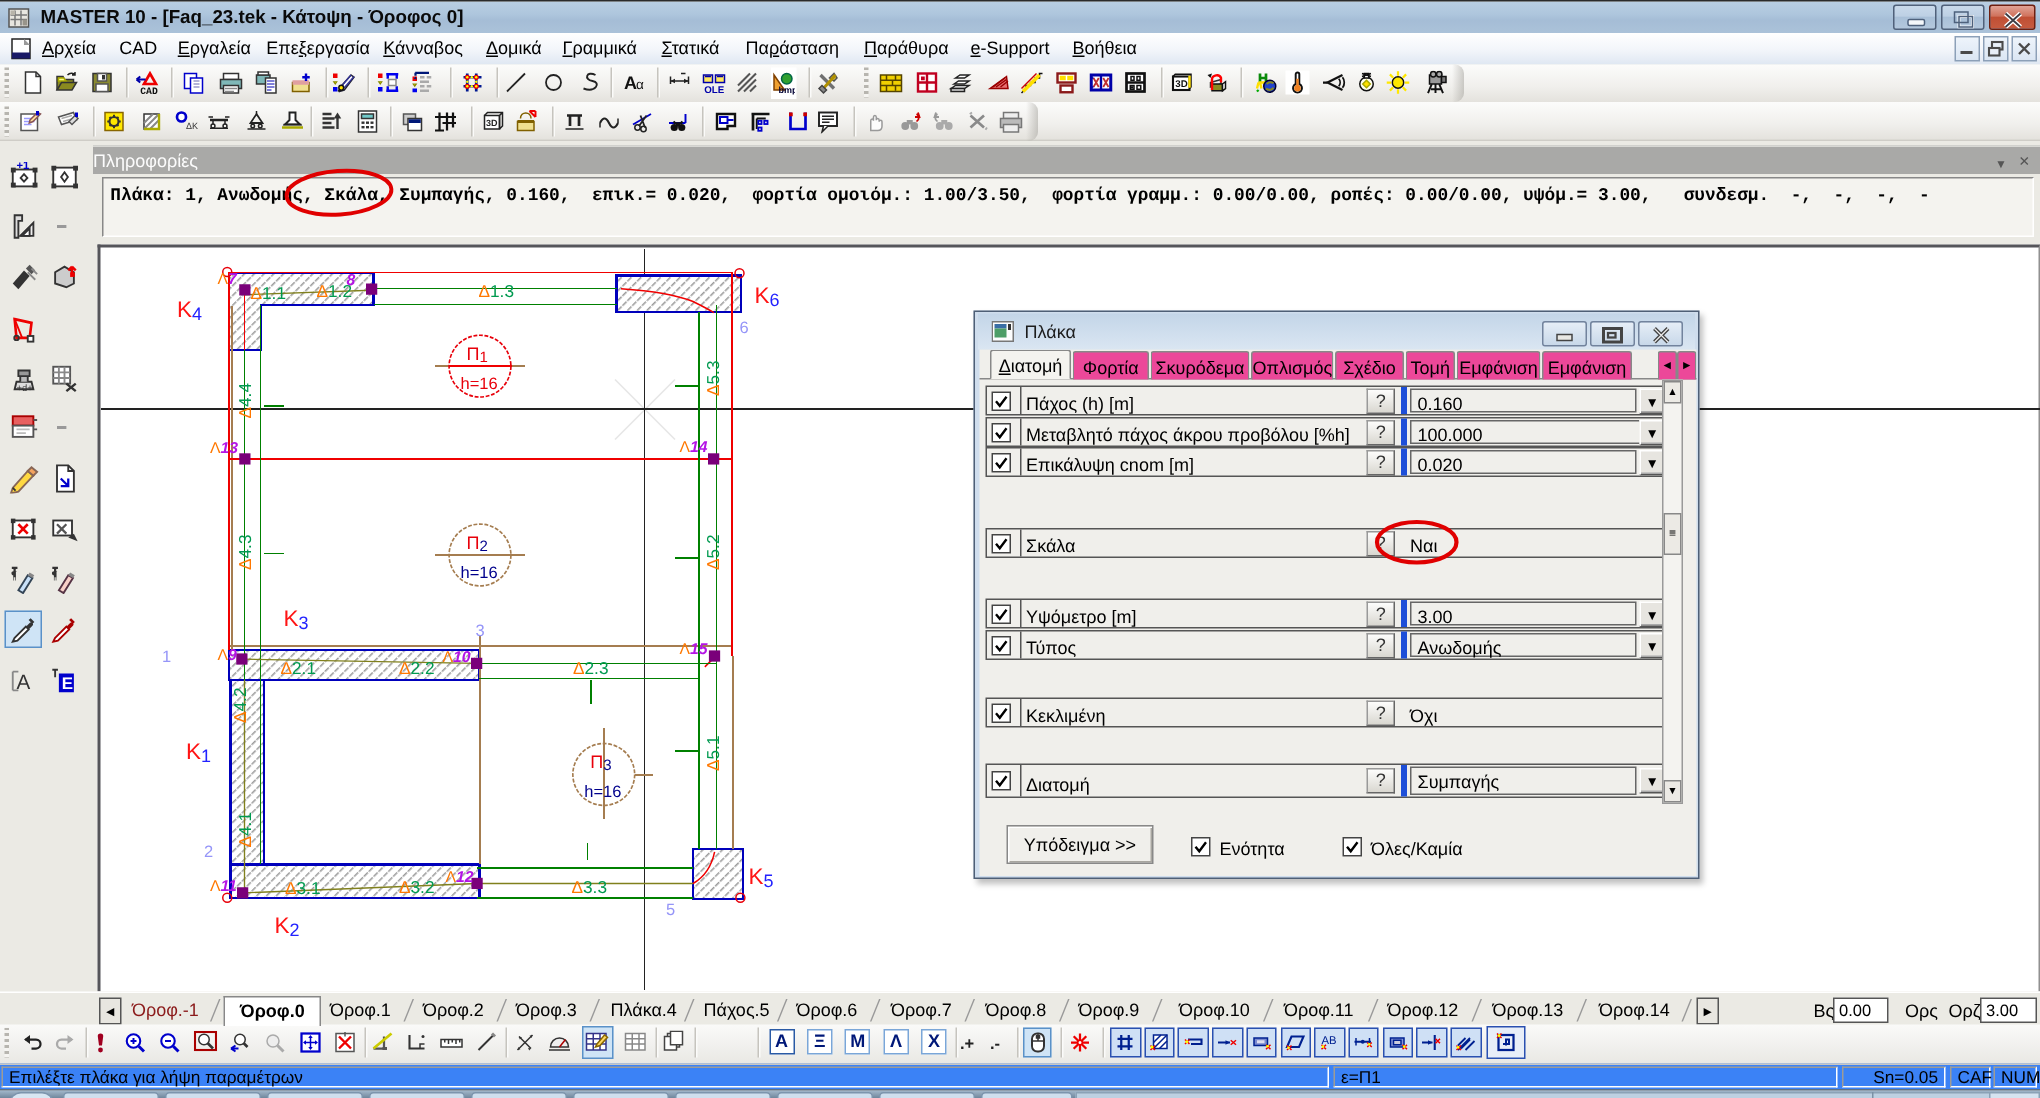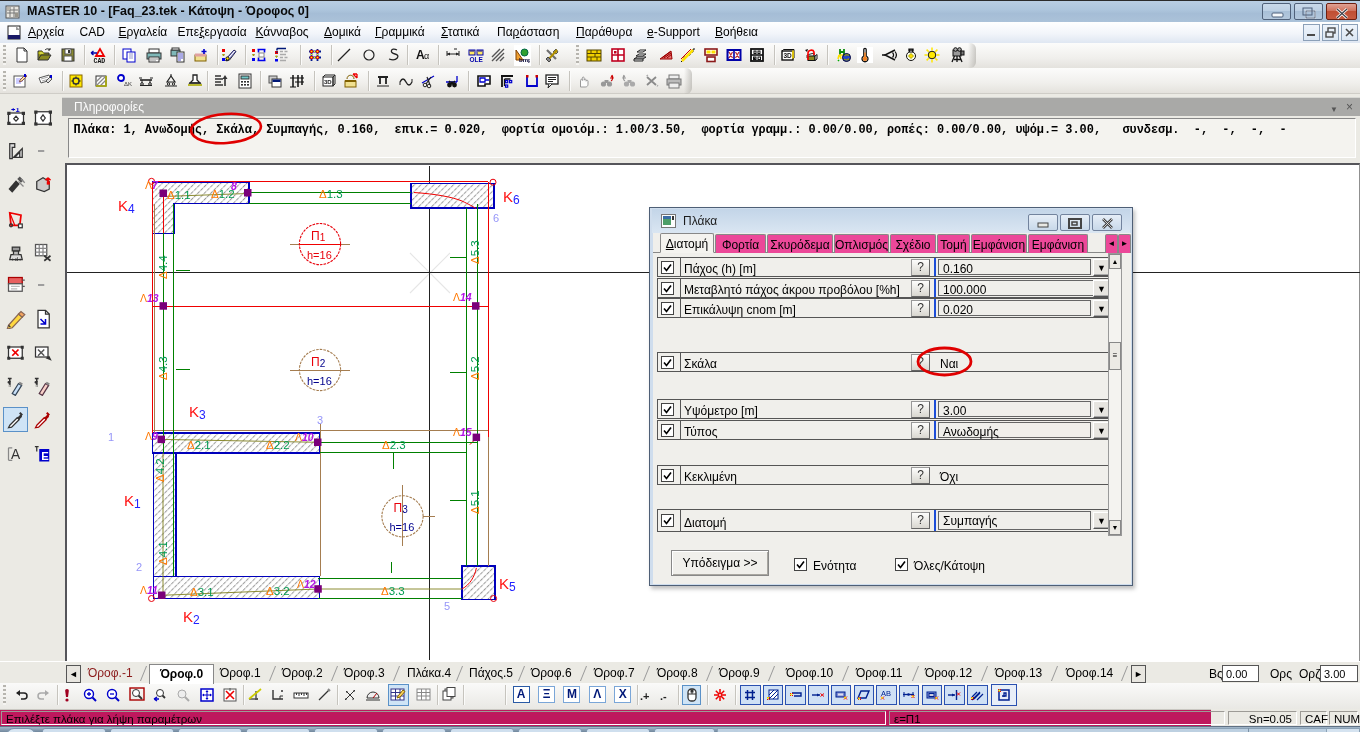--- a/index.html
+++ b/index.html
@@ -18,50 +18,50 @@
 .mbtn{top:2px;width:17px;height:17px;border:1px solid #8ca0b8;background:linear-gradient(180deg,#eef4fb,#dbe6f3);color:#555;font-size:10px;text-align:center;line-height:15px}
 
 .tbar{background:linear-gradient(180deg,#fcfcfb 0%,#f0efec 60%,#e4e2dd 100%)}
 #tb1{left:0;top:43px;width:1360px;height:25px}
 #tb2{left:0;top:68px;width:1360px;height:26px;border-bottom:1px solid #cfcdc7}
 .tsep{position:absolute;width:2px;height:20px;border-left:1px solid #c6c4be;border-right:1px solid #fbfbfa}
 .tgrip{position:absolute;width:3px;height:20px;background:repeating-linear-gradient(180deg,#b7b5af 0 2px,#f5f4f1 2px 4px)}
 
 #mid{left:0;top:94px;width:1360px;height:567px;background:#ebeae4}
 #infop{left:62px;top:1px;width:1298px;height:67px}
-#infoth{position:absolute;left:0;top:2px;width:1298px;height:19px;background:#a9a9a7;color:#fcfcfc;font-size:12px;line-height:19px;padding-left:12px;border-top:1px solid #d8d8d4}
+#infoth{position:absolute;left:0;top:2px;width:1298px;height:19px;background:#a9a9a7;color:#fcfcfc;font-size:12px;line-height:19px;padding-left:0;border-top:1px solid #d8d8d4}
 #infobox{position:absolute;left:6px;top:23px;width:1288px;height:40px;background:#f4f3ef;border-top:1px solid #888;border-left:1px solid #888;border-bottom:1px solid #fff;border-right:1px solid #fff}
 #infotx{position:absolute;left:4.5px;top:3.5px;font-family:"Liberation Mono",monospace;font-size:11.9px;font-weight:bold;color:#000;white-space:pre}
 #draw{left:65px;top:69px;width:1295px;height:498px;background:#fff;border-left:2px solid #55555a;border-top:2px solid #55555a;border-right:1px solid #909090}
 
 #tabbar{left:0;top:661px;width:1360px;height:22px;background:#ebeae4;border-top:1px solid #fff;font-size:12px}
 .tab{position:absolute;top:2px;height:20px;line-height:19px;color:#000}
 #tabbar .act{background:#fff;border:1px solid #888;border-bottom:none;font-weight:bold;z-index:2}
 .tsl{position:absolute;top:4px;width:8px;height:15px;border-left:1px solid #999;transform:skewX(-22deg)}
 .tarr{position:absolute;top:3px;width:15px;height:18px;background:#e8e6e0;border:1px solid #555;text-align:center;line-height:16px;font-size:9px;color:#000}
 .tfield{position:absolute;top:3px;height:17px;background:#fff;border:1px solid #555;font-size:11px;padding:2px 0 0 3px}
 .tlab{position:absolute;top:5px;font-size:12px}
 
 #tb3{left:0;top:683px;width:1360px;height:26px;background:linear-gradient(180deg,#fafaf9,#e9e8e4)}
 
-#status{left:0;top:709px;width:1211px;height:17px;background:#be185d;border-top:1px solid #c9c7c1;font-size:11.5px}
+#status{left:0;top:709px;width:1360px;height:17px;background:#3b82f6;border-top:1px solid #c9c7c1;font-size:11.5px}
 .spanel{position:absolute;top:1px;height:14px;border:1px solid;border-color:#9d9b96 #fff #fff #9d9b96;padding:1px 4px 0 4px;white-space:nowrap}
 
 #dlg{left:649px;top:207px;width:484px;height:379px;background:#cfdded;border:1px solid #4e5f76;box-shadow:2px 3px 4px rgba(0,0,0,.25)}
 #dlgtitle{position:absolute;left:2px;top:1px;width:478px;height:24px;background:linear-gradient(180deg,#c3d5e8,#dae6f2)}
 #dlgtitle .t{position:absolute;left:31px;top:5px;font-size:12px;color:#1c1c1c}
 .dwb{position:absolute;top:5px;width:30px;height:17px;border:1px solid #72839d;border-radius:2px;background:linear-gradient(180deg,#e6eef7,#c8d8e9)}
 #dbody{position:absolute;left:3px;top:25px;width:478px;height:351px;background:#f0efeb}
 .dtab{position:absolute;top:1px;height:19px;background:#ec4899;border:1px solid #888;border-bottom:none;border-radius:2px 2px 0 0;font-size:12px;text-align:center;padding-top:3px}
 #dtabs{position:absolute;left:0;top:0;width:478px;height:20px;border-bottom:1px solid #888}
 .drow{position:absolute;left:4px;width:452px;border:1px solid #555;background:#f0efeb}
 .dchk{position:absolute;left:3px;top:3px;width:13px;height:13px;background:#fff;border:1px solid #444;font-size:12px;line-height:11px;text-align:center;color:#000}
 .dlabel{position:absolute;left:26px;top:4px;font-size:12px;color:#000}
 .dq{position:absolute;left:253px;top:1px;width:19px;height:17px;background:linear-gradient(180deg,#fdfdfc,#d9d7d0);border:1px solid #999;border-right-color:#666;border-bottom-color:#666;text-align:center;font-size:12px;color:#333}
-.dval{position:absolute;left:276px;top:0px;height:100%;width:176px;border-left:2px solid #1d4ed8}
+.dval{position:absolute;left:276px;top:0px;height:100%;width:176px;border-left:4px solid #1d4ed8}
 .dvbox{position:absolute;left:2px;top:1px;right:2px;bottom:1px;border:1px solid #666;background:#f0efeb;font-size:12px;padding:2px 0 0 4px}
 .ddrop{position:absolute;right:-18px;top:1px;width:17px;height:17px;background:#e7e5e0;border:1px solid #fff;border-right-color:#555;border-bottom-color:#555;box-shadow:inset -1px -1px 0 #aaa;text-align:center;font-size:9px;line-height:16px;color:#000}
 .dcell{position:absolute;left:22px;top:0;bottom:0;border-left:1px solid #555;width:0}
 </style></head>
 <body>
 <div id="page">
 
 <div class="abs" id="titlebar">
  <svg class="abs" style="left:5px;top:3px" width="16" height="16">
         <rect x="1" y="2" width="13" height="12" fill="#e8e6e0" stroke="#555"></rect>
@@ -960,21 +960,21 @@
           <svg width="11" height="11" viewBox="0 0 11 11" style="position:absolute;left:0;top:0">
             <path d="M2 5.5l2.5 3L9 2.5" fill="none" stroke="#000" stroke-width="1.6"></path>
           </svg>
         </div>
         <div style="position:absolute;left:160px;top:326px;font-size:12px">Ενότητα</div>
   <div class="dchk" style="left:242px;top:325px">
           <svg width="11" height="11" viewBox="0 0 11 11" style="position:absolute;left:0;top:0">
             <path d="M2 5.5l2.5 3L9 2.5" fill="none" stroke="#000" stroke-width="1.6"></path>
           </svg>
         </div>
-        <div style="position:absolute;left:261px;top:326px;font-size:12px">Όλες/Κάτοψη</div>
+        <div style="position:absolute;left:261px;top:326px;font-size:12px">Όλες/Καμία</div>
  </div>
  <svg class="abs" style="left:0;top:0;pointer-events:none" width="484" height="379">
         <ellipse cx="294.5" cy="153.5" rx="26.5" ry="13.5" fill="none" stroke="#e00000" stroke-width="2.8"></ellipse>
       </svg>
 </div>
 
 <div class="abs" id="tabbar">
  <div class="tarr" style="left:66px">◄</div>
  <div class="tab" style="left:88px;color:#8b1a1a">Όροφ.-1</div>
  <div class="tsl" style="left:143px"></div>

